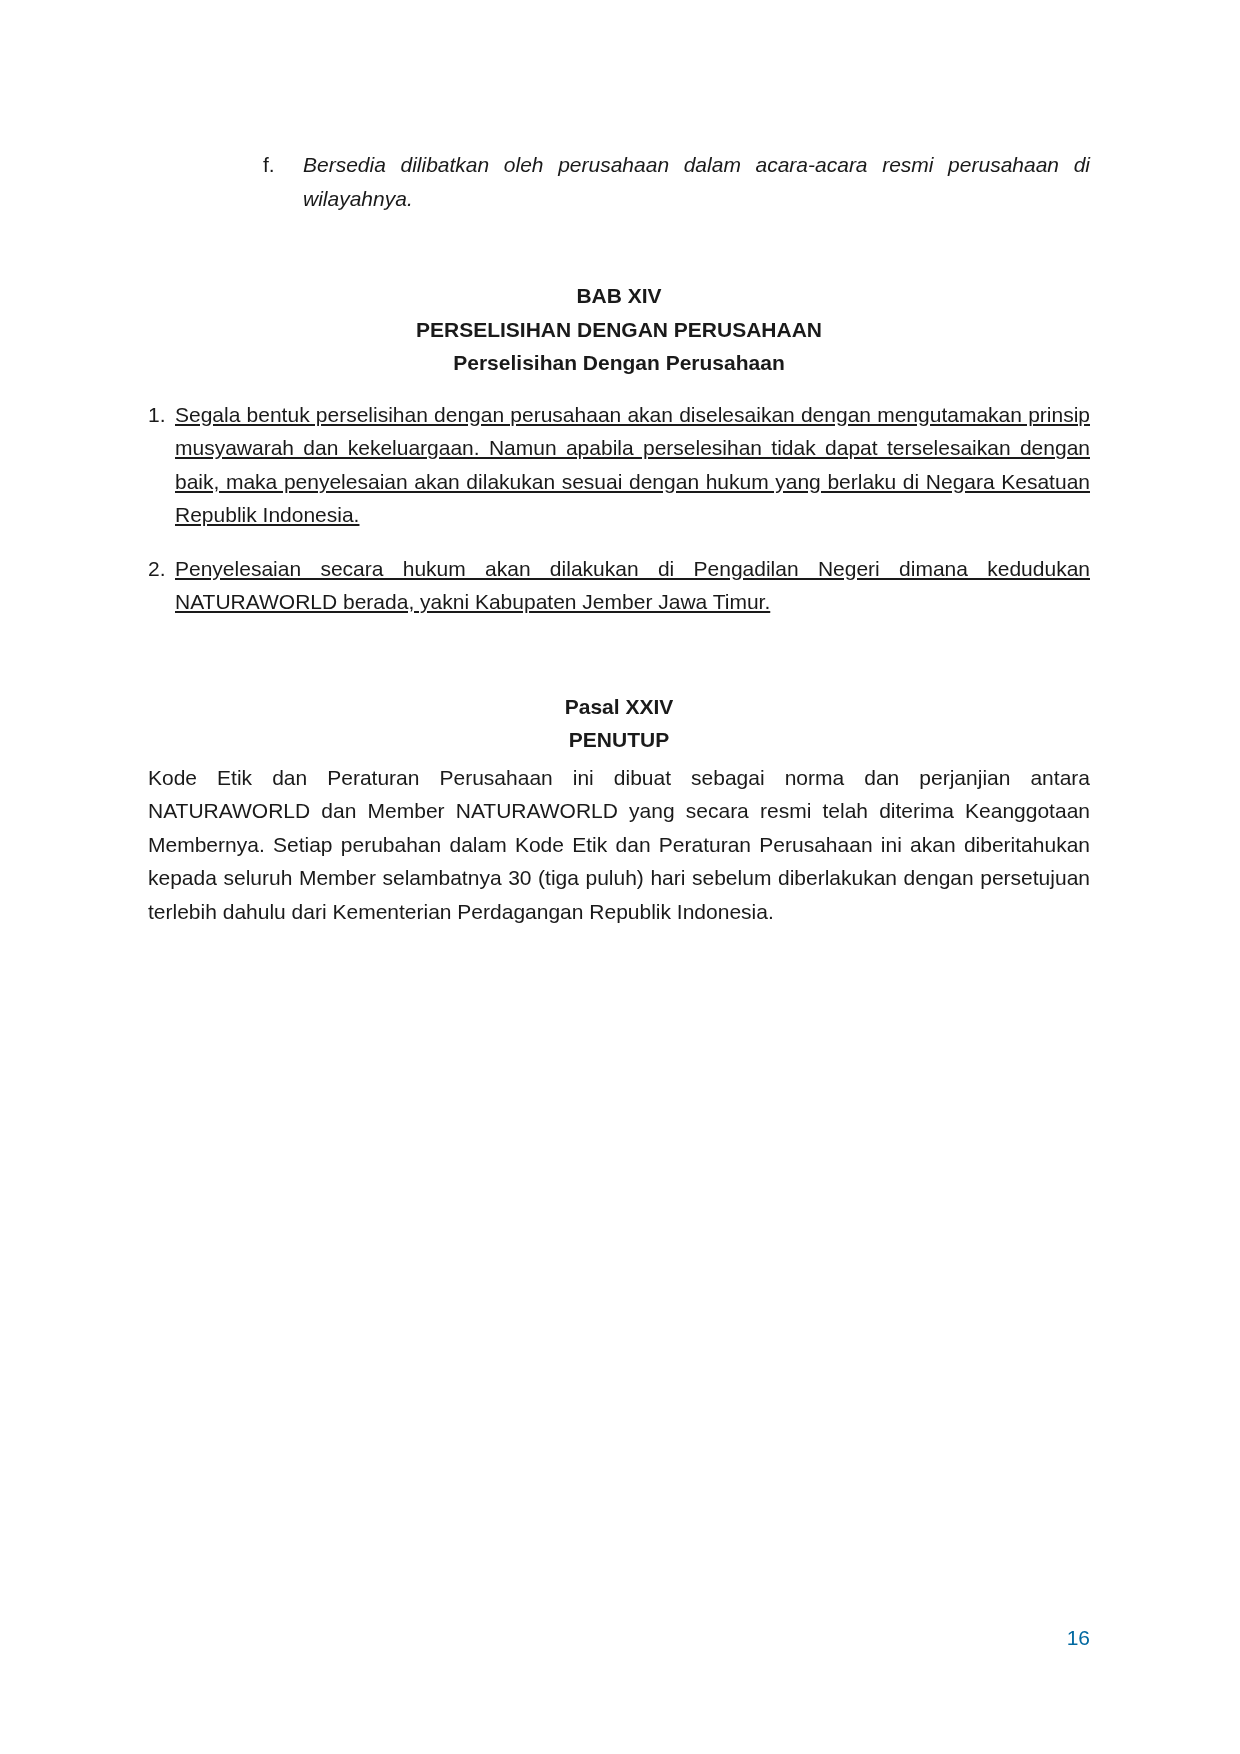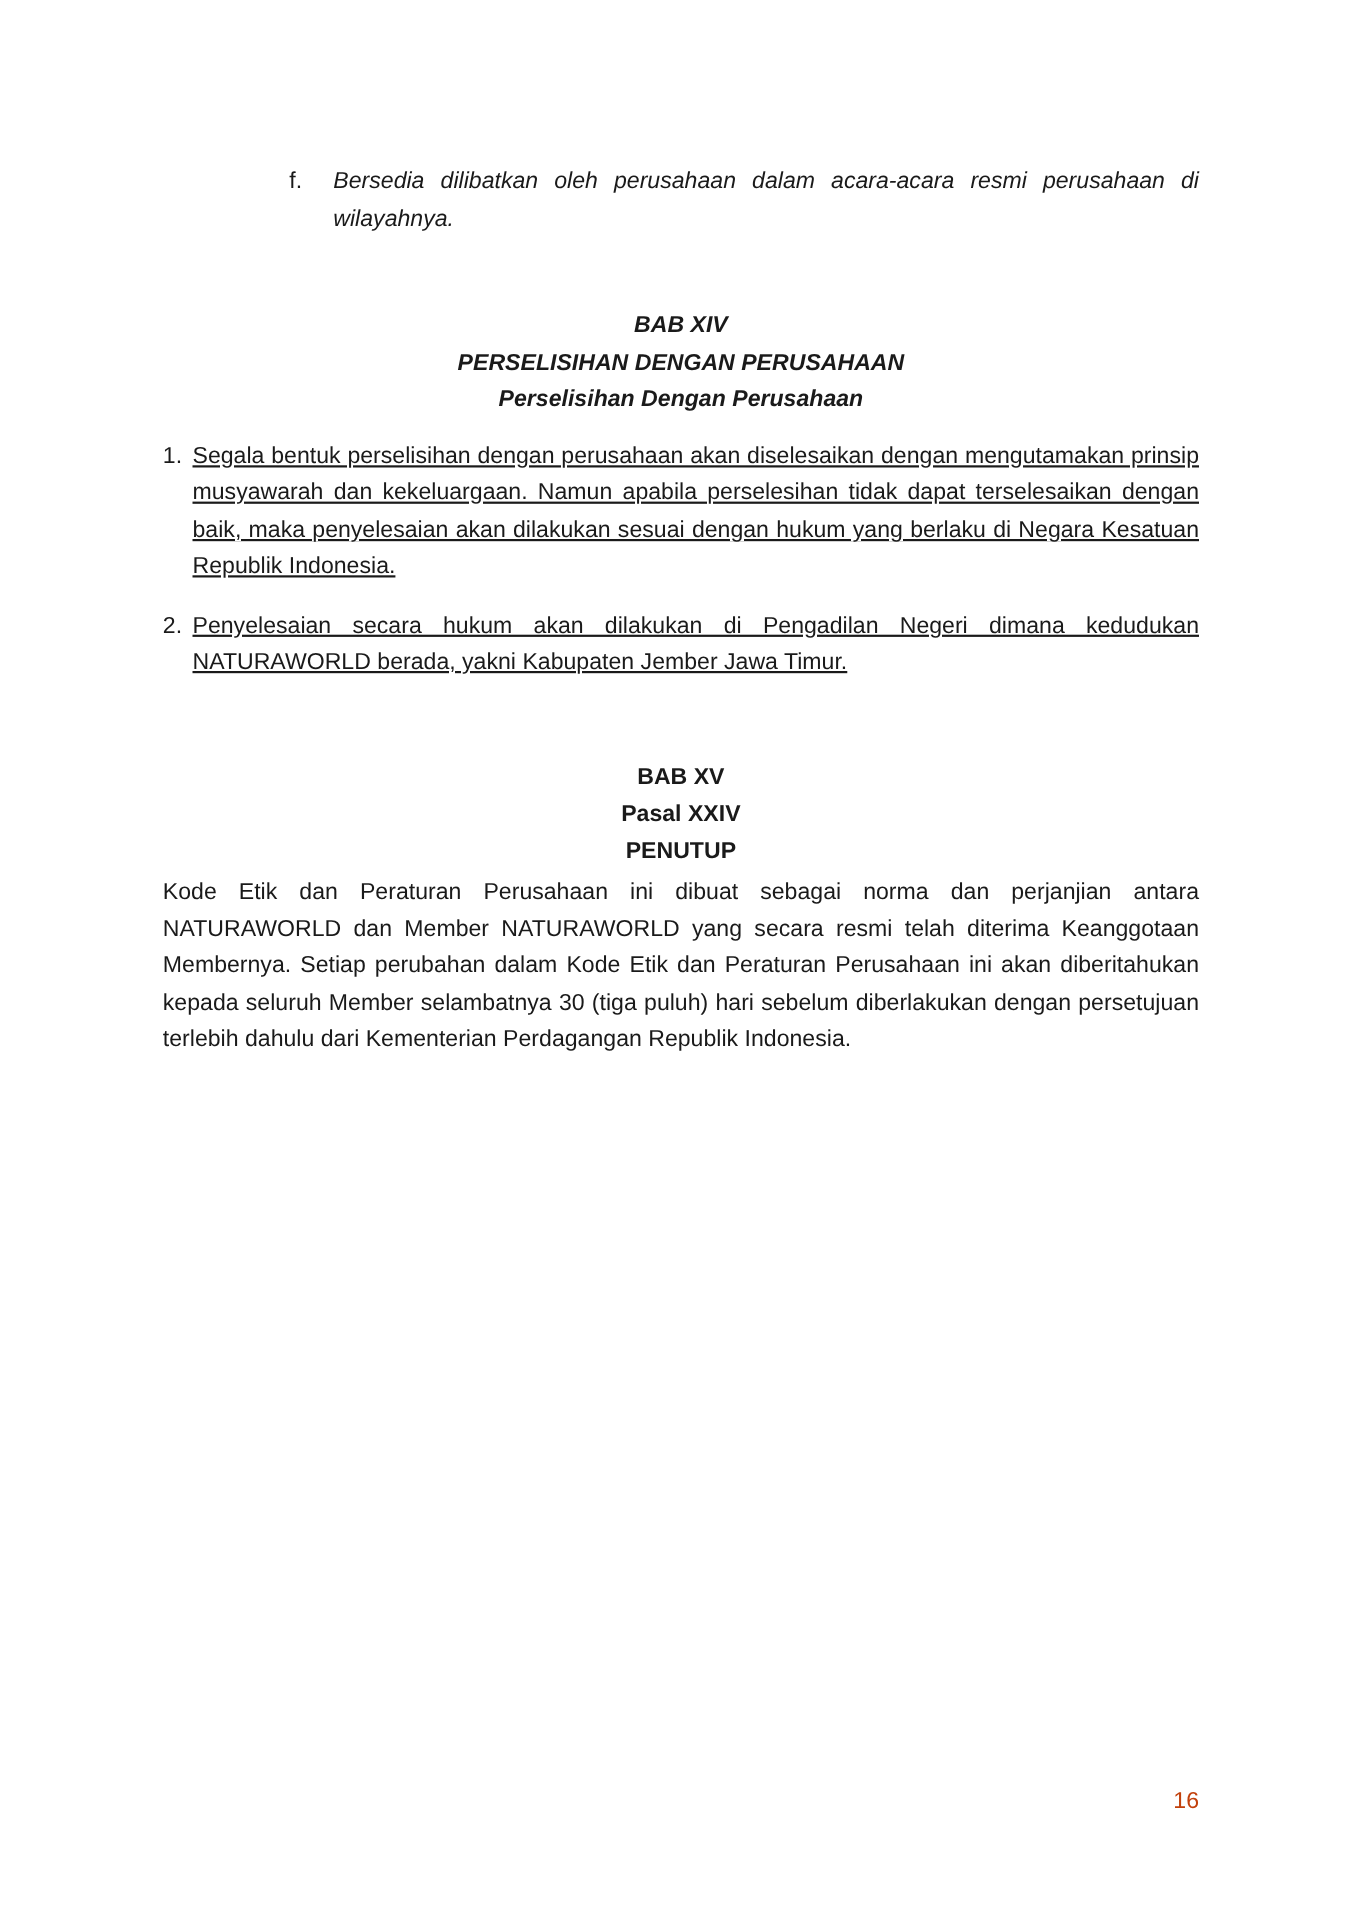--- a/index.html
+++ b/index.html
@@ -27,42 +27,42 @@
     margin-top: 148px;
     margin-left: 115px;
   }
   .item-f .marker { flex: 0 0 40px; }
   .item-f .text { flex: 1; text-align: justify; font-style: italic; }
   
   .heading-block {
     text-align: center;
     font-weight: bold;
   }
-  .hb-xiv { margin-top: 64px; font-style: italic; }
+  .hb-xiv { margin-top: 64px; }
   .hb-xv  { margin-top: 71px; }
   .heading-line { line-height: 33.5px; }
   
   .num-list { margin-top: 18px; }
   .list-item { display: flex; }
   .list-item + .list-item { margin-top: 20px; }
   .list-item .marker { flex: 0 0 27px; }
   .list-item .text { flex: 1; text-align: justify; text-decoration: underline; }
   
   .closing {
     margin-top: 4px;
     text-align: justify;
   }
   
   .page-number {
     position: absolute;
     top: 1621px;
     right: 150px;
     font-size: 21px;
     line-height: 33.5px;
-    color: #c2410c;
+    color: #0369a1;
   }
 </style>
 </head>
 <body>
 
 <div class="page">
   <div class="content">
 
     <div class="item-f">
       <span class="marker">f.</span>
@@ -80,21 +80,20 @@
         <span class="marker">1.</span>
         <div class="text">Segala bentuk perselisihan dengan perusahaan akan diselesaikan dengan mengutamakan prinsip musyawarah dan kekeluargaan. Namun apabila perselesihan tidak dapat terselesaikan dengan baik, maka penyelesaian akan dilakukan sesuai dengan hukum yang berlaku di Negara Kesatuan Republik Indonesia.</div>
       </div>
       <div class="list-item">
         <span class="marker">2.</span>
         <div class="text">Penyelesaian secara hukum akan dilakukan di Pengadilan Negeri dimana kedudukan NATURAWORLD berada, yakni Kabupaten Jember Jawa Timur.</div>
       </div>
     </div>
 
     <div class="heading-block hb-xv">
-      <div class="heading-line">BAB XV</div>
       <div class="heading-line">Pasal XXIV</div>
       <div class="heading-line">PENUTUP</div>
     </div>
 
     <p class="closing">Kode Etik dan Peraturan Perusahaan ini dibuat sebagai norma dan perjanjian antara NATURAWORLD dan Member NATURAWORLD yang secara resmi telah diterima Keanggotaan Membernya. Setiap perubahan dalam Kode Etik dan Peraturan Perusahaan ini akan diberitahukan kepada seluruh Member selambatnya 30 (tiga puluh) hari sebelum diberlakukan dengan persetujuan terlebih dahulu dari Kementerian Perdagangan Republik Indonesia.</p>
 
   </div>
 
   <div class="page-number">16</div>
 </div>

